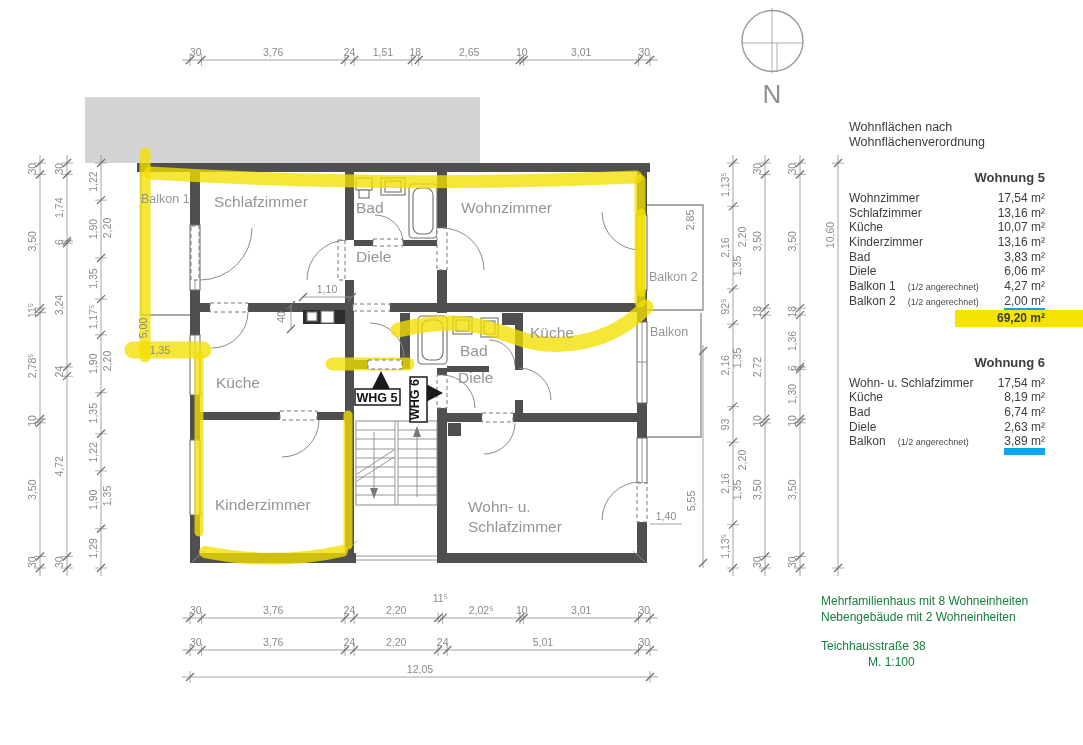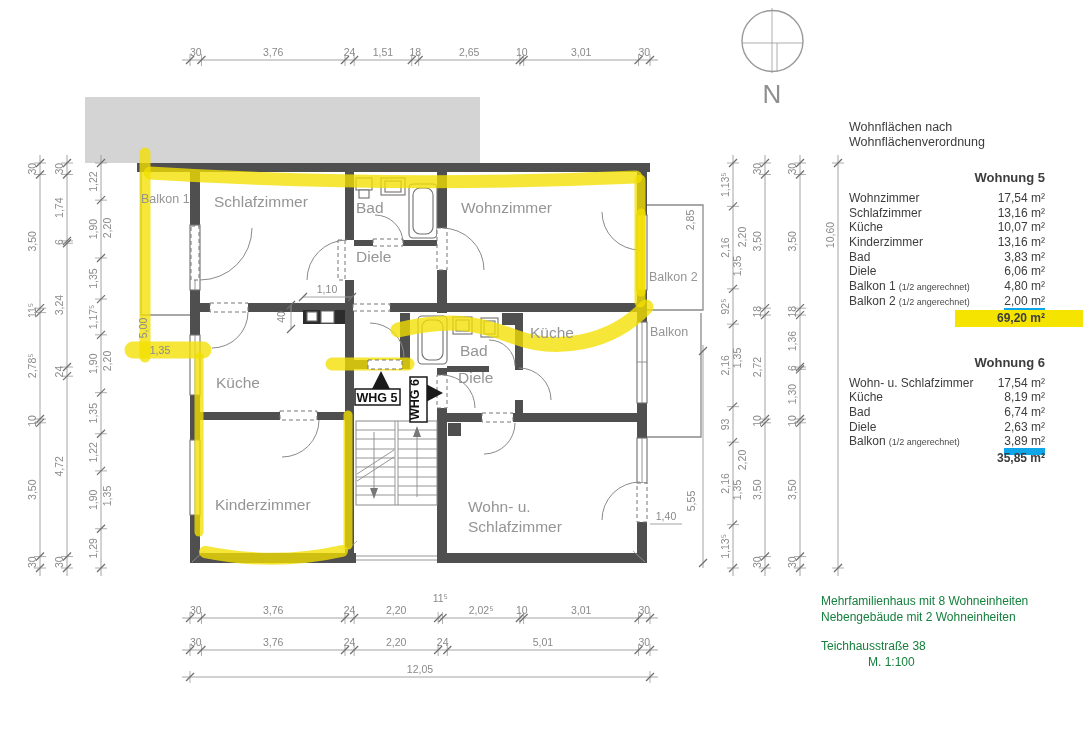--- a/index.html
+++ b/index.html
@@ -20,21 +20,21 @@
   .whgt{font:bold 12.5px "Liberation Sans",sans-serif;fill:#111;}
   .ntxt{font:26px "Liberation Sans",sans-serif;fill:#8f8f8f;}
   .yellow{stroke:#f2df00;fill:none;opacity:.78;stroke-linecap:round;}
   .tread{stroke:#8a8a8a;stroke-width:0.9;}
   
   .panel{position:absolute;left:849px;top:120px;width:196px;color:#3d3d3d;font-size:12px;}
   .hline{font-weight:normal;font-size:12.5px;line-height:15px;}
   .aptitle{font-weight:bold;font-size:13px;margin-top:20px;margin-bottom:6px;text-align:right;}
   .arow{display:flex;align-items:baseline;height:14.7px;position:relative;}
   .lab{white-space:nowrap;}
-  .note{font-size:9px;margin-left:3px;white-space:nowrap;color:#4a4a4a;}
+  .note{font-size:9px;margin-left:12px;white-space:nowrap;color:#4a4a4a;}
   .val{margin-left:auto;white-space:nowrap;}
   .u{border-bottom:7px solid #0ea5e9;}
   .total{height:18px;margin-top:2px;}
   .total .val{font-weight:bold;position:relative;z-index:1;}
   .band{position:absolute;left:106px;right:-38px;top:-1px;height:17px;background:#f4e400;z-index:0;}
   .w6block{margin-top:26px;}
   .project{position:absolute;left:821px;top:594px;width:230px;color:#15803d;font-size:12px;line-height:15.5px;}
   .addr{margin-top:14px;}
   .dtitle{margin-top:16px;font-weight:bold;font-size:15px;}
   .scale{font-size:12px;margin-left:47px;}
@@ -590,21 +590,21 @@
           <span class="val">3,83 m²</span>
         </div>
     <div class="arow">
           <span class="lab">Diele</span>
           <span class="note"></span>
           <span class="val">6,06 m²</span>
         </div>
     <div class="arow">
           <span class="lab">Balkon 1</span>
           <span class="note">(1/2 angerechnet)</span>
-          <span class="val">4,80 m²</span>
+          <span class="val">4,27 m²</span>
         </div>
     <div class="arow">
           <span class="lab">Balkon 2</span>
           <span class="note">(1/2 angerechnet)</span>
           <span class="val u">2,00 m²</span>
         </div>
   </div>
   <div class="arow total">
     <span class="band"></span>
     <span class="val">69,20 m²</span>
@@ -630,23 +630,20 @@
     <div class="arow">
           <span class="lab">Diele</span>
           <span class="note"></span>
           <span class="val">2,63 m²</span>
         </div>
     <div class="arow">
           <span class="lab">Balkon</span>
           <span class="note">(1/2 angerechnet)</span>
           <span class="val u">3,89 m²</span>
         </div>
-    <div class="arow total">
-      <span class="val">35,85 m²</span>
-    </div>
   </div>
 </div>
 
 <div class="project">
   <div>Mehrfamilienhaus mit 8 Wohneinheiten</div>
   <div>Nebengebäude mit 2 Wohneinheiten</div>
   <div class="addr">
     <div>Teichhausstraße 38</div>
   </div>
   <div class="scale">M. 1:100</div>

